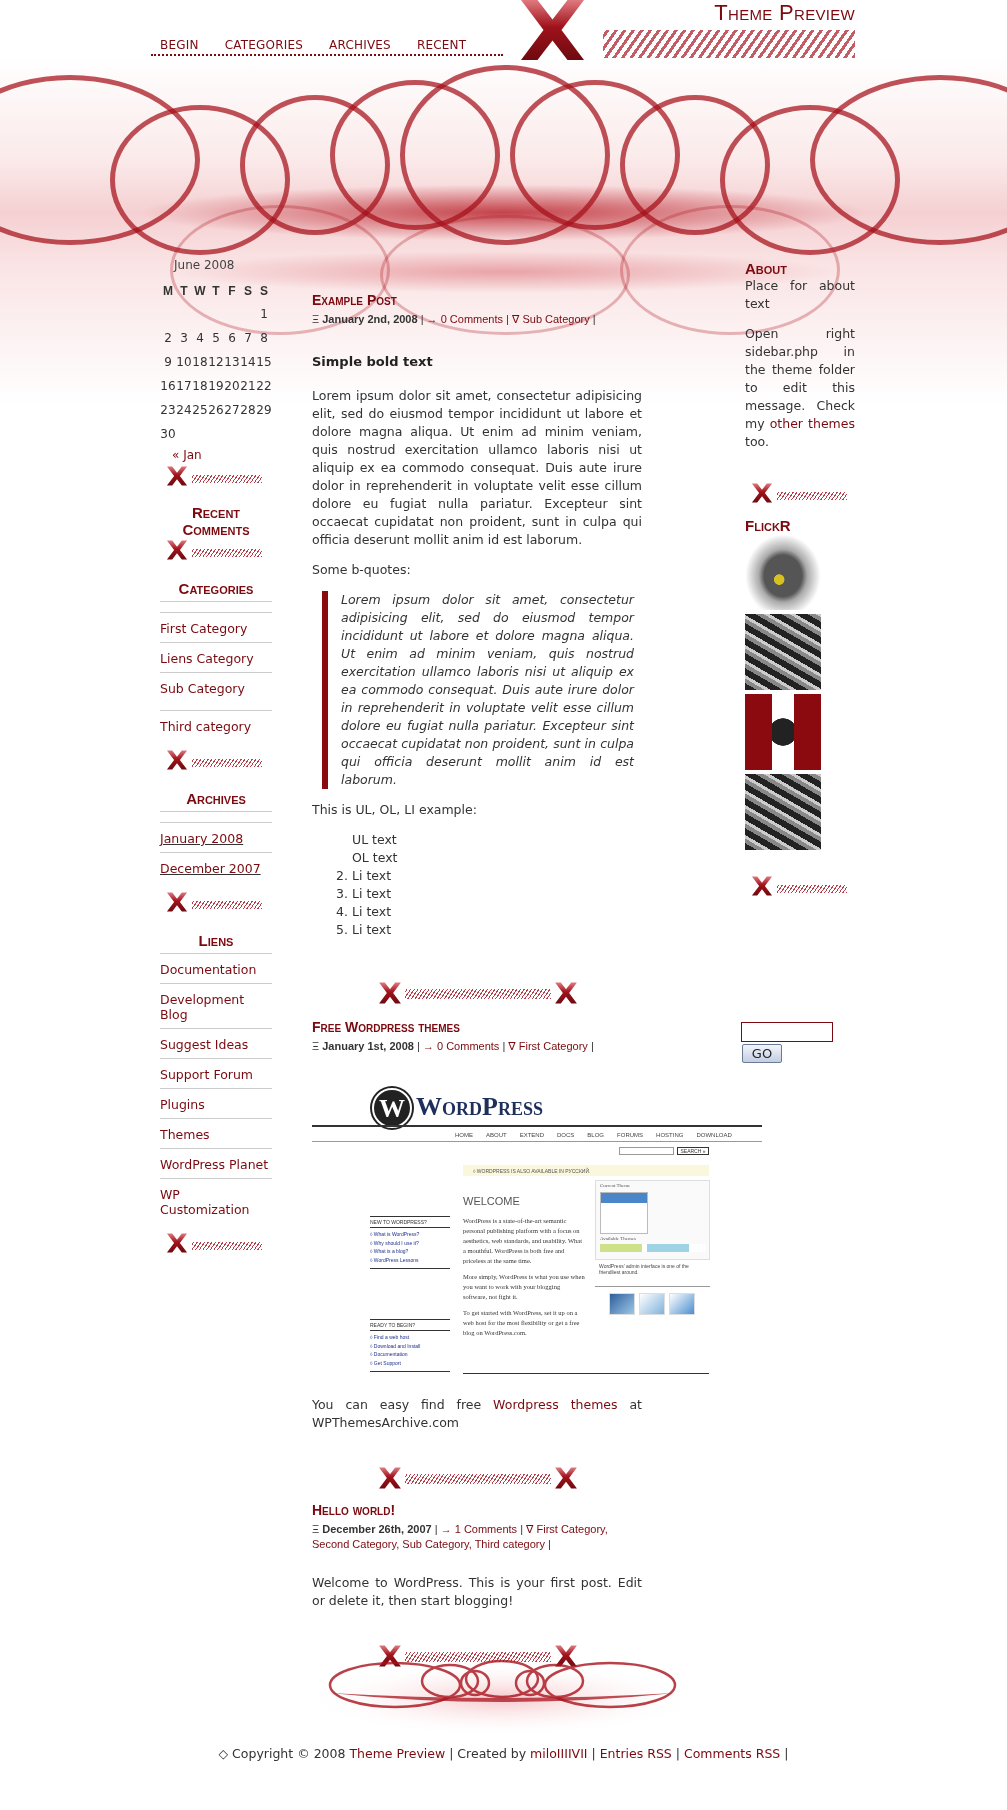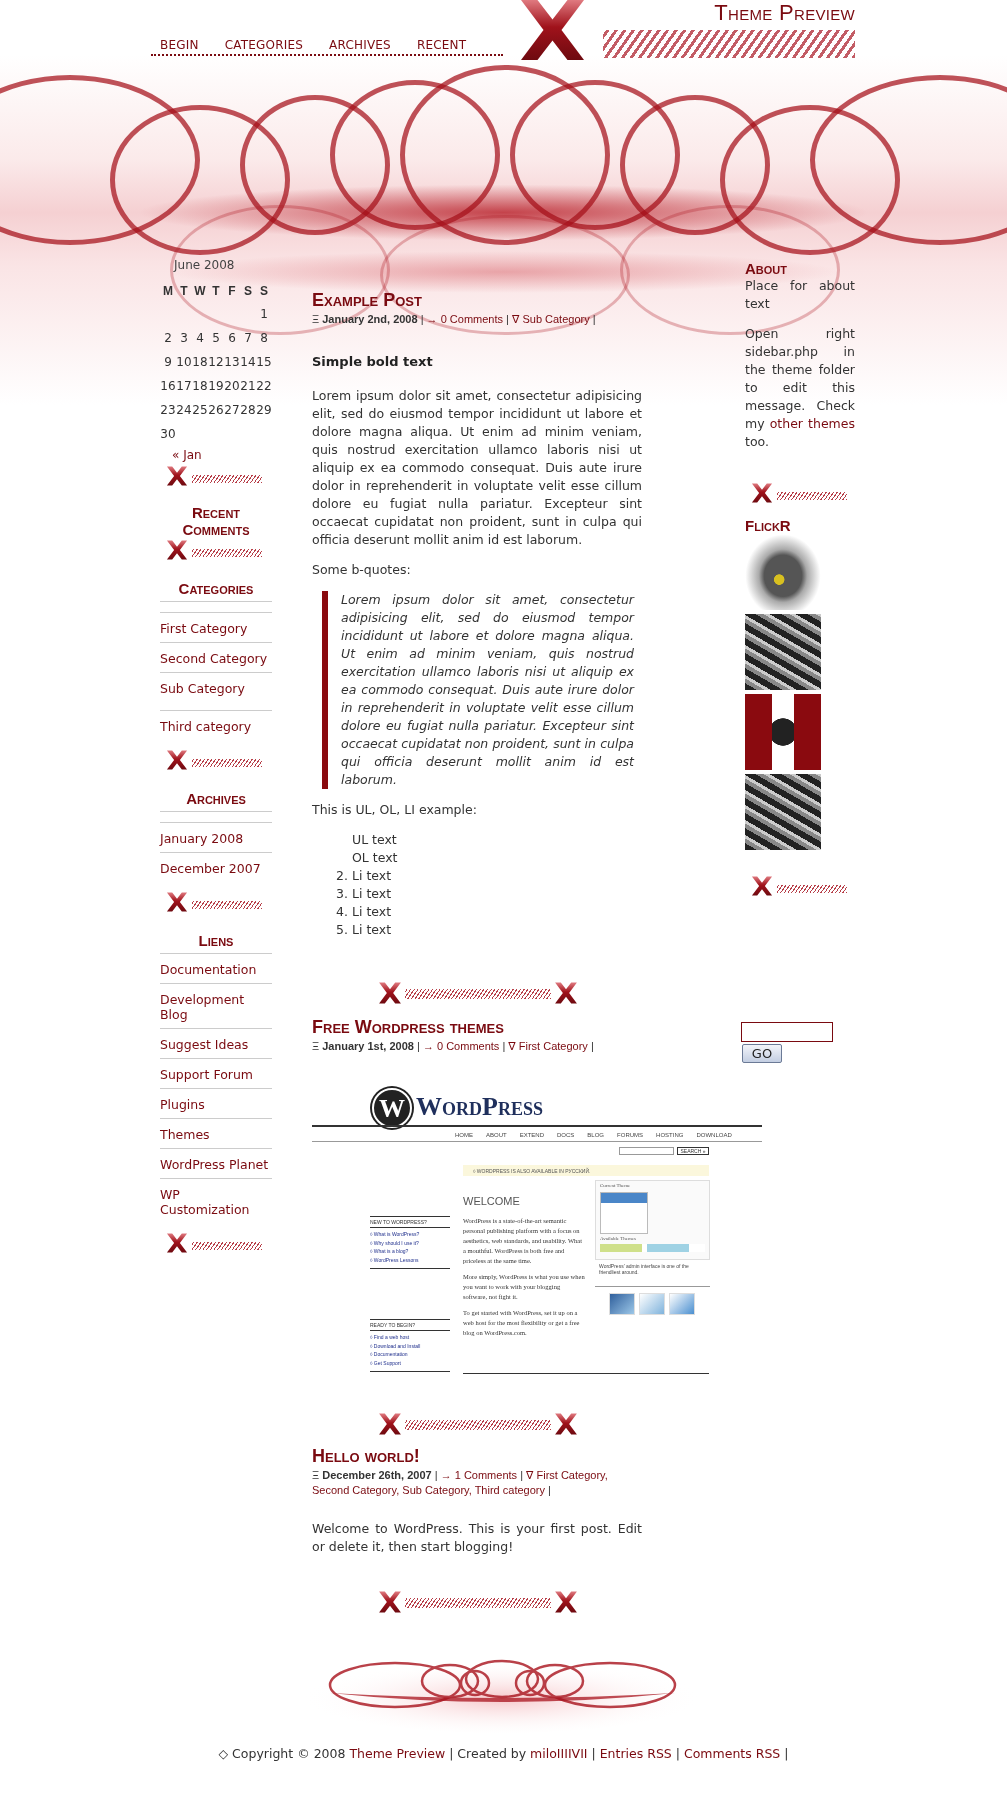--- a/index.html
+++ b/index.html
@@ -47,21 +47,21 @@
   .cal td { font-size: 12px; color: #333; width: 16px; height: 24px; text-align: center; }
   .cal-prev { display: block; font-size: 12px; margin: 2px 0 0 12px; }
   .widget-title { font-family: "Liberation Sans", sans-serif; font-weight: bold; font-variant: small-caps; font-size: 15px; color: #7a0a10; line-height: 17px; }
   .lsb .widget-title { border-bottom: 1px solid #ccc; padding-bottom: 4px; text-align: center; }
   .lsb ul { list-style: none; }
   .lsb li { border-bottom: 1px solid #ccc; font-size: 12.5px; padding: 8px 0 6px 0; }
   .lsb li:first-child { border-top: 1px solid #ccc; }
 
   
   .main { position: absolute; left: 312px; top: 290px; width: 330px; }
-  .post-title { font-family: "Liberation Sans", sans-serif; font-weight: bold; font-variant: small-caps; font-size: 18px; color: #7a0a10; line-height: 20px; }
+  .post-title { font-family: "Liberation Sans", sans-serif; font-weight: bold; font-variant: small-caps; font-size: 14px; color: #7a0a10; line-height: 20px; }
   .post-meta { font-size: 11px; color: #333; margin-top: 2px; line-height: 15px; font-family: "Liberation Sans", sans-serif; }
   .post-meta b { color: #333; }
   .post-body p { font-size: 12.5px; line-height: 18px; text-align: justify; margin-bottom: 12px; }
   .post-body h4 { font-size: 13px; font-weight: bold; margin: 27px 0 18px 0; color: #222; }
   blockquote { border-left: 6px solid #8a0a0f; margin: 0 8px 12px 10px; padding: 0 0 0 13px; font-style: italic; font-size: 12.5px; line-height: 18px; text-align: justify; }
   .ul-demo { margin: 0 0 0 40px; font-size: 12.5px; line-height: 18px; list-style: none; }
   .ol-demo { margin: 0 0 0 40px; font-size: 12.5px; line-height: 18px; }
   .ol-demo .ol-label { list-style: none; margin-left: 0; }
 
   .wp-shot { width: 450px; height: 300px; position: relative; margin: 24px 0 18px 0; background: #fff; font-family: "Liberation Serif", serif; }
@@ -205,33 +205,33 @@
   <div class="xdiv" style="margin-top:-2px;">
       <svg class="xg">
         <use href="#xsym"></use>
       </svg>
       <div class="st"></div>
     </div>
 
   <div class="widget-title" style="margin-top:20px;">Categories</div>
   <ul style="margin-top:10px;">
     <li><span class="link">First Category</span></li>
-    <li><span class="link">Second Category</span></li>
+    <li><span class="link">Liens Category</span></li>
     <li style="border-bottom:1px solid #ccc;padding-bottom:14px;"><span class="link">Sub Category</span></li>
     <li style="border-bottom:none;"><span class="link">Third category</span></li>
   </ul>
   <div class="xdiv" style="margin-top:10px;">
       <svg class="xg">
         <use href="#xsym"></use>
       </svg>
       <div class="st"></div>
     </div>
 
   <div class="widget-title" style="margin-top:20px;">Archives</div>
-  <ul style="margin-top:10px;">
+  <ul style="margin-top:10px;text-decoration:underline;">
     <li><span class="link">January 2008</span></li>
     <li style="border-bottom:none;"><span class="link">December 2007</span></li>
   </ul>
   <div class="xdiv" style="margin-top:10px;">
       <svg class="xg">
         <use href="#xsym"></use>
       </svg>
       <div class="st"></div>
     </div>
 
@@ -349,20 +349,27 @@
         <div style="margin:3px 4px;height:8px;background:linear-gradient(90deg,#cfe08a 0 40%,#fff 40% 45%,#9fd2e4 45% 85%,#fff 85%);"></div>
       </div>
       <div style="position:absolute;left:287px;top:185px;width:110px;font:5px 'Liberation Sans',sans-serif;color:#444;">WordPress' admin interface is one of the friendliest around.</div>
       <div style="position:absolute;left:283px;top:208px;width:115px;height:1px;background:#999;"></div>
       <div style="position:absolute;left:297px;top:215px;width:26px;height:22px;background:linear-gradient(135deg,#2f5f9c,#9cc7e8);border:1px solid #ddd;"></div>
       <div style="position:absolute;left:327px;top:215px;width:26px;height:22px;background:linear-gradient(135deg,#fff,#7fb3dc);border:1px solid #ddd;"></div>
       <div style="position:absolute;left:357px;top:215px;width:26px;height:22px;background:linear-gradient(135deg,#fff,#4a8fd0);border:1px solid #ddd;"></div>
       <div style="position:absolute;left:151px;top:295px;width:246px;height:1px;background:#333;"></div>
     </div>
 
+    <div class="post-body">
+      <p>
+        <span>You can easy find free</span>
+        <span class="link">Wordpress themes</span>
+        <span>at WPThemesArchive.com</span>
+      </p>
+    </div>
   </div>
 
   <div class="postdiv" style="margin-top:30px;">
     <svg class="xg1">
         <use href="#xsym"></use>
       </svg>
       <div class="st"></div>
       <svg class="xg2">
         <use href="#xsym"></use>
       </svg>

